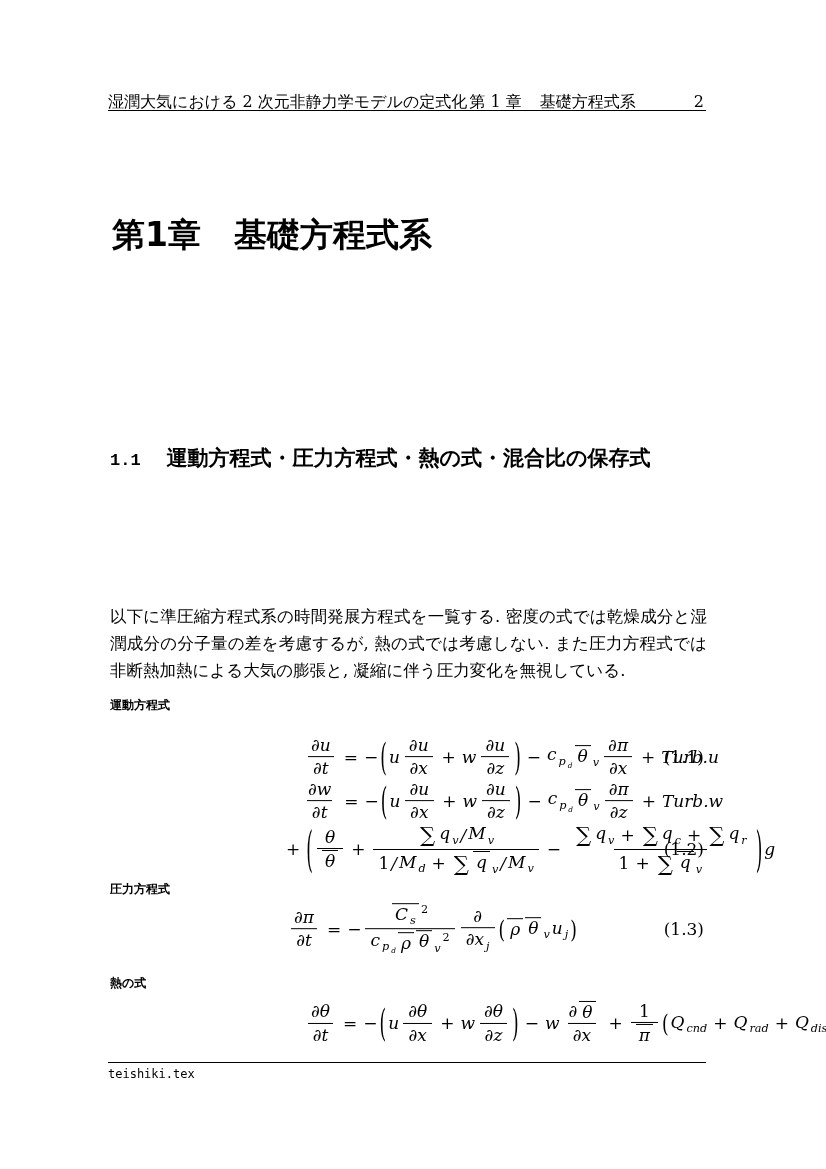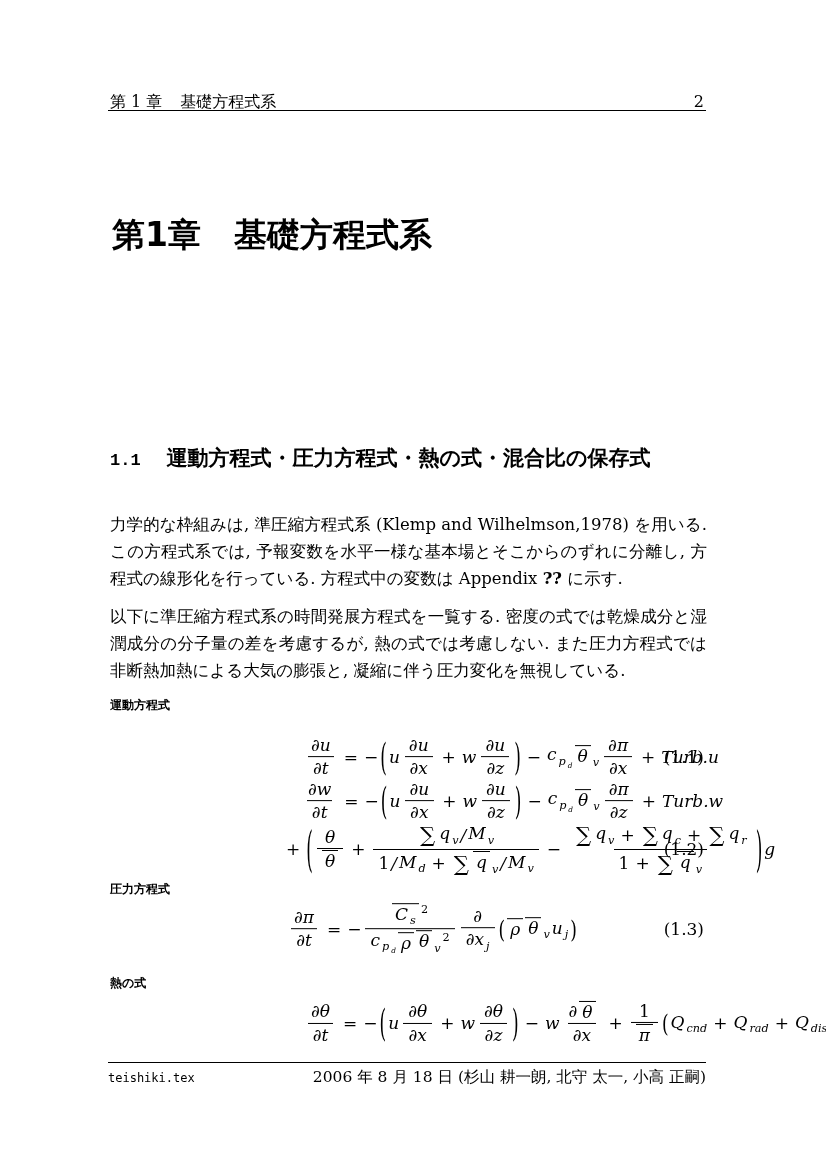--- a/index.html
+++ b/index.html
@@ -77,37 +77,37 @@
   .footer{position:absolute;left:108px;top:1067px;width:598px;display:flex;
           justify-content:space-between;align-items:baseline;font-size:15.5px;}
   .footer .fname{font-family:"DejaVu Sans Mono","Liberation Mono",monospace;font-size:12px;}
 </style>
 </head>
 <body>
 
 <div class="page">
 
   <div class="header">
+    <span>湿潤大気における 2 次元非静力学モデルの定式化</span>
     <span class="chap-label">第 1 章</span>
     <span class="chap-title">基礎方程式系</span>
     <span class="pageno">2</span>
   </div>
 
   <div class="chapter">
     <span>第1章</span>
     <span class="ch-title">基礎方程式系</span>
   </div>
 
 
   <div class="sec">
     <span class="no">1.1</span>
     <span class="ti">運動方程式・圧力方程式・熱の式・混合比の保存式</span>
   </div>
 
-  <div class="par" id="par-framework"><span class="seg-t">力学的な枠組みは, 準圧縮方程式系 (Klemp and Wilhelmson,1978) を用いる. この方程式系では, 予報変数を水平一様な基本場とそこからのずれに分離し, 方程式の線形化を行っている. 方程式中の変数は Appendix </span><span class="seg-b">??</span><span class="seg-t"> に示す.</span></div>
 
   <div class="par" id="par-overview"><span class="seg-t">以下に準圧縮方程式系の時間発展方程式を一覧する. 密度の式では乾燥成分と湿潤成分の分子量の差を考慮するが, 熱の式では考慮しない. また圧力方程式では非断熱加熱による大気の膨張と, 凝縮に伴う圧力変化を無視している.</span></div>
 
   <div class="eqlabel" id="lab-motion">運動方程式</div>
 
   <div class="eqline" id="eq1">
       <span class="mrow">
         <span class="mfrac">
           <span class="mnum">
             <span class="mi">∂u</span>
@@ -385,16 +385,15 @@
           <span class="msub"><span class="mi">Q</span><sub><span class="mi">rad</span></sub></span>
           <span class="mo">+</span>
           <span class="msub"><span class="mi">Q</span><sub><span class="mi">dis</span></sub></span>
         </span>
       </span>
     </div>
 
   <div class="footer-rule"></div>
   <div class="footer">
     <span class="fname">teishiki.tex</span>
-    <span>2006 年 8 月 18 日 (杉山 耕一朗, 北守 太一, 小高 正嗣)</span>
   </div>
 
 </div>
 
 </body></html>

